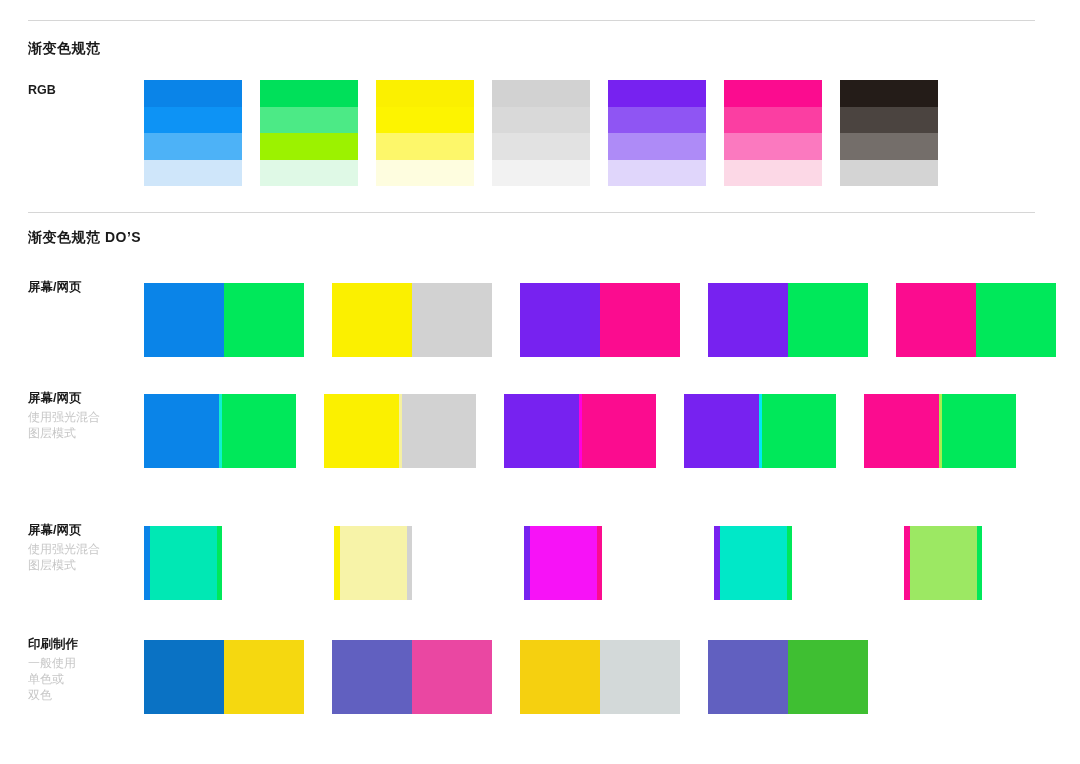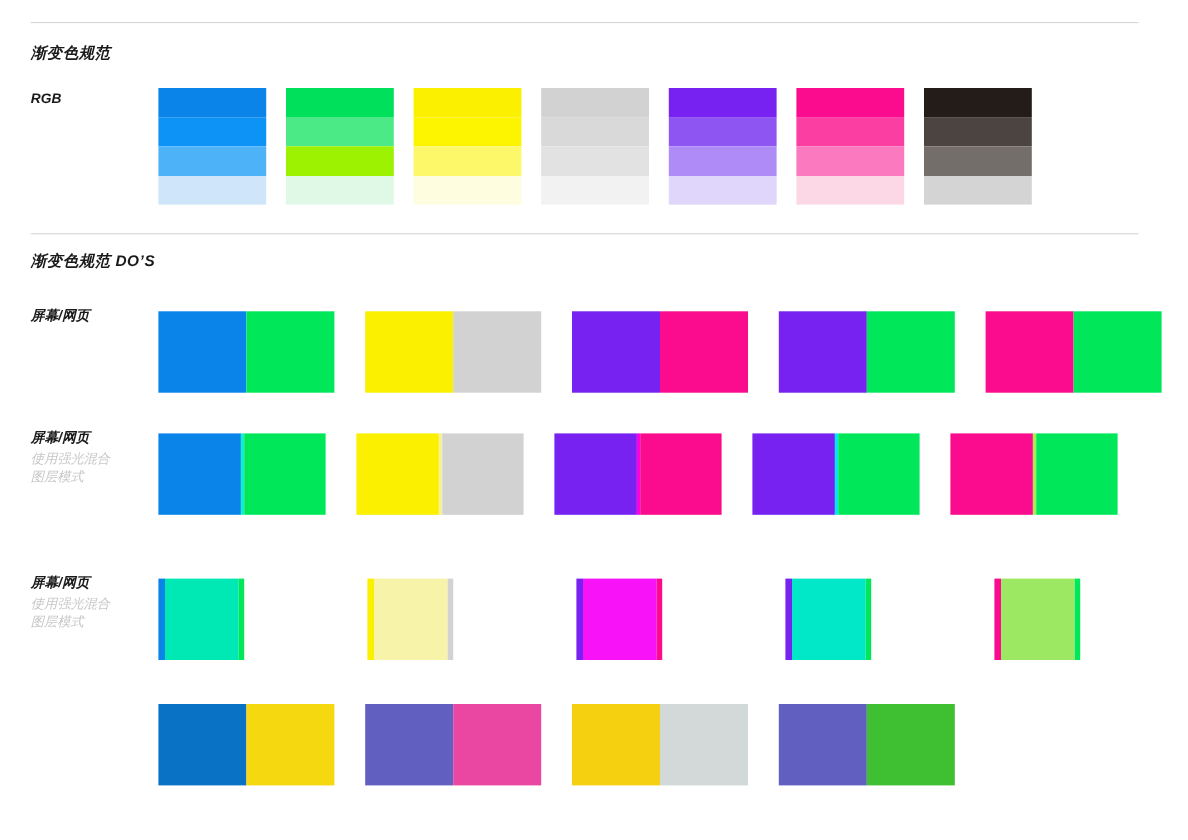--- a/index.html
+++ b/index.html
@@ -13,21 +13,20 @@
     height: 764px;
     font-family: "Liberation Sans", "DejaVu Sans", sans-serif;
     color: #1a1a1a;
     overflow: hidden;
     position: relative;
   }
   .page {
     position: relative;
     width: 1080px;
     height: 764px;
-    font-style: italic;
   }
 
   
   .divider {
     position: absolute;
     left: 28px;
     width: 1007px;
     height: 1px;
     background: #d6d6d6;
   }
@@ -196,20 +195,28 @@
         <div>图层模式</div>
       </div>
   </div>
   <div class="row-label lbl3">
     <div class="title">屏幕/网页</div>
     <div class="sub">
         <div>使用强光混合</div>
         <div>图层模式</div>
       </div>
   </div>
+  <div class="row-label lbl4">
+    <div class="title">印刷制作</div>
+    <div class="sub">
+        <div>一般使用</div>
+        <div>单色或</div>
+        <div>双色</div>
+      </div>
+  </div>
 
   <div class="pair-row row1" id="row-0">
       <div class="pair" style="width: 160px;">
         <div class="half" style="width: 80px; background: rgb(10, 132, 232);"></div>
         <div class="half" style="width: 80px; background: rgb(0, 232, 90);"></div>
       </div>
       <div class="pair" style="width: 160px;">
         <div class="half" style="width: 80px; background: rgb(251, 240, 0);"></div>
         <div class="half" style="width: 80px; background: rgb(210, 210, 210);"></div>
       </div>

